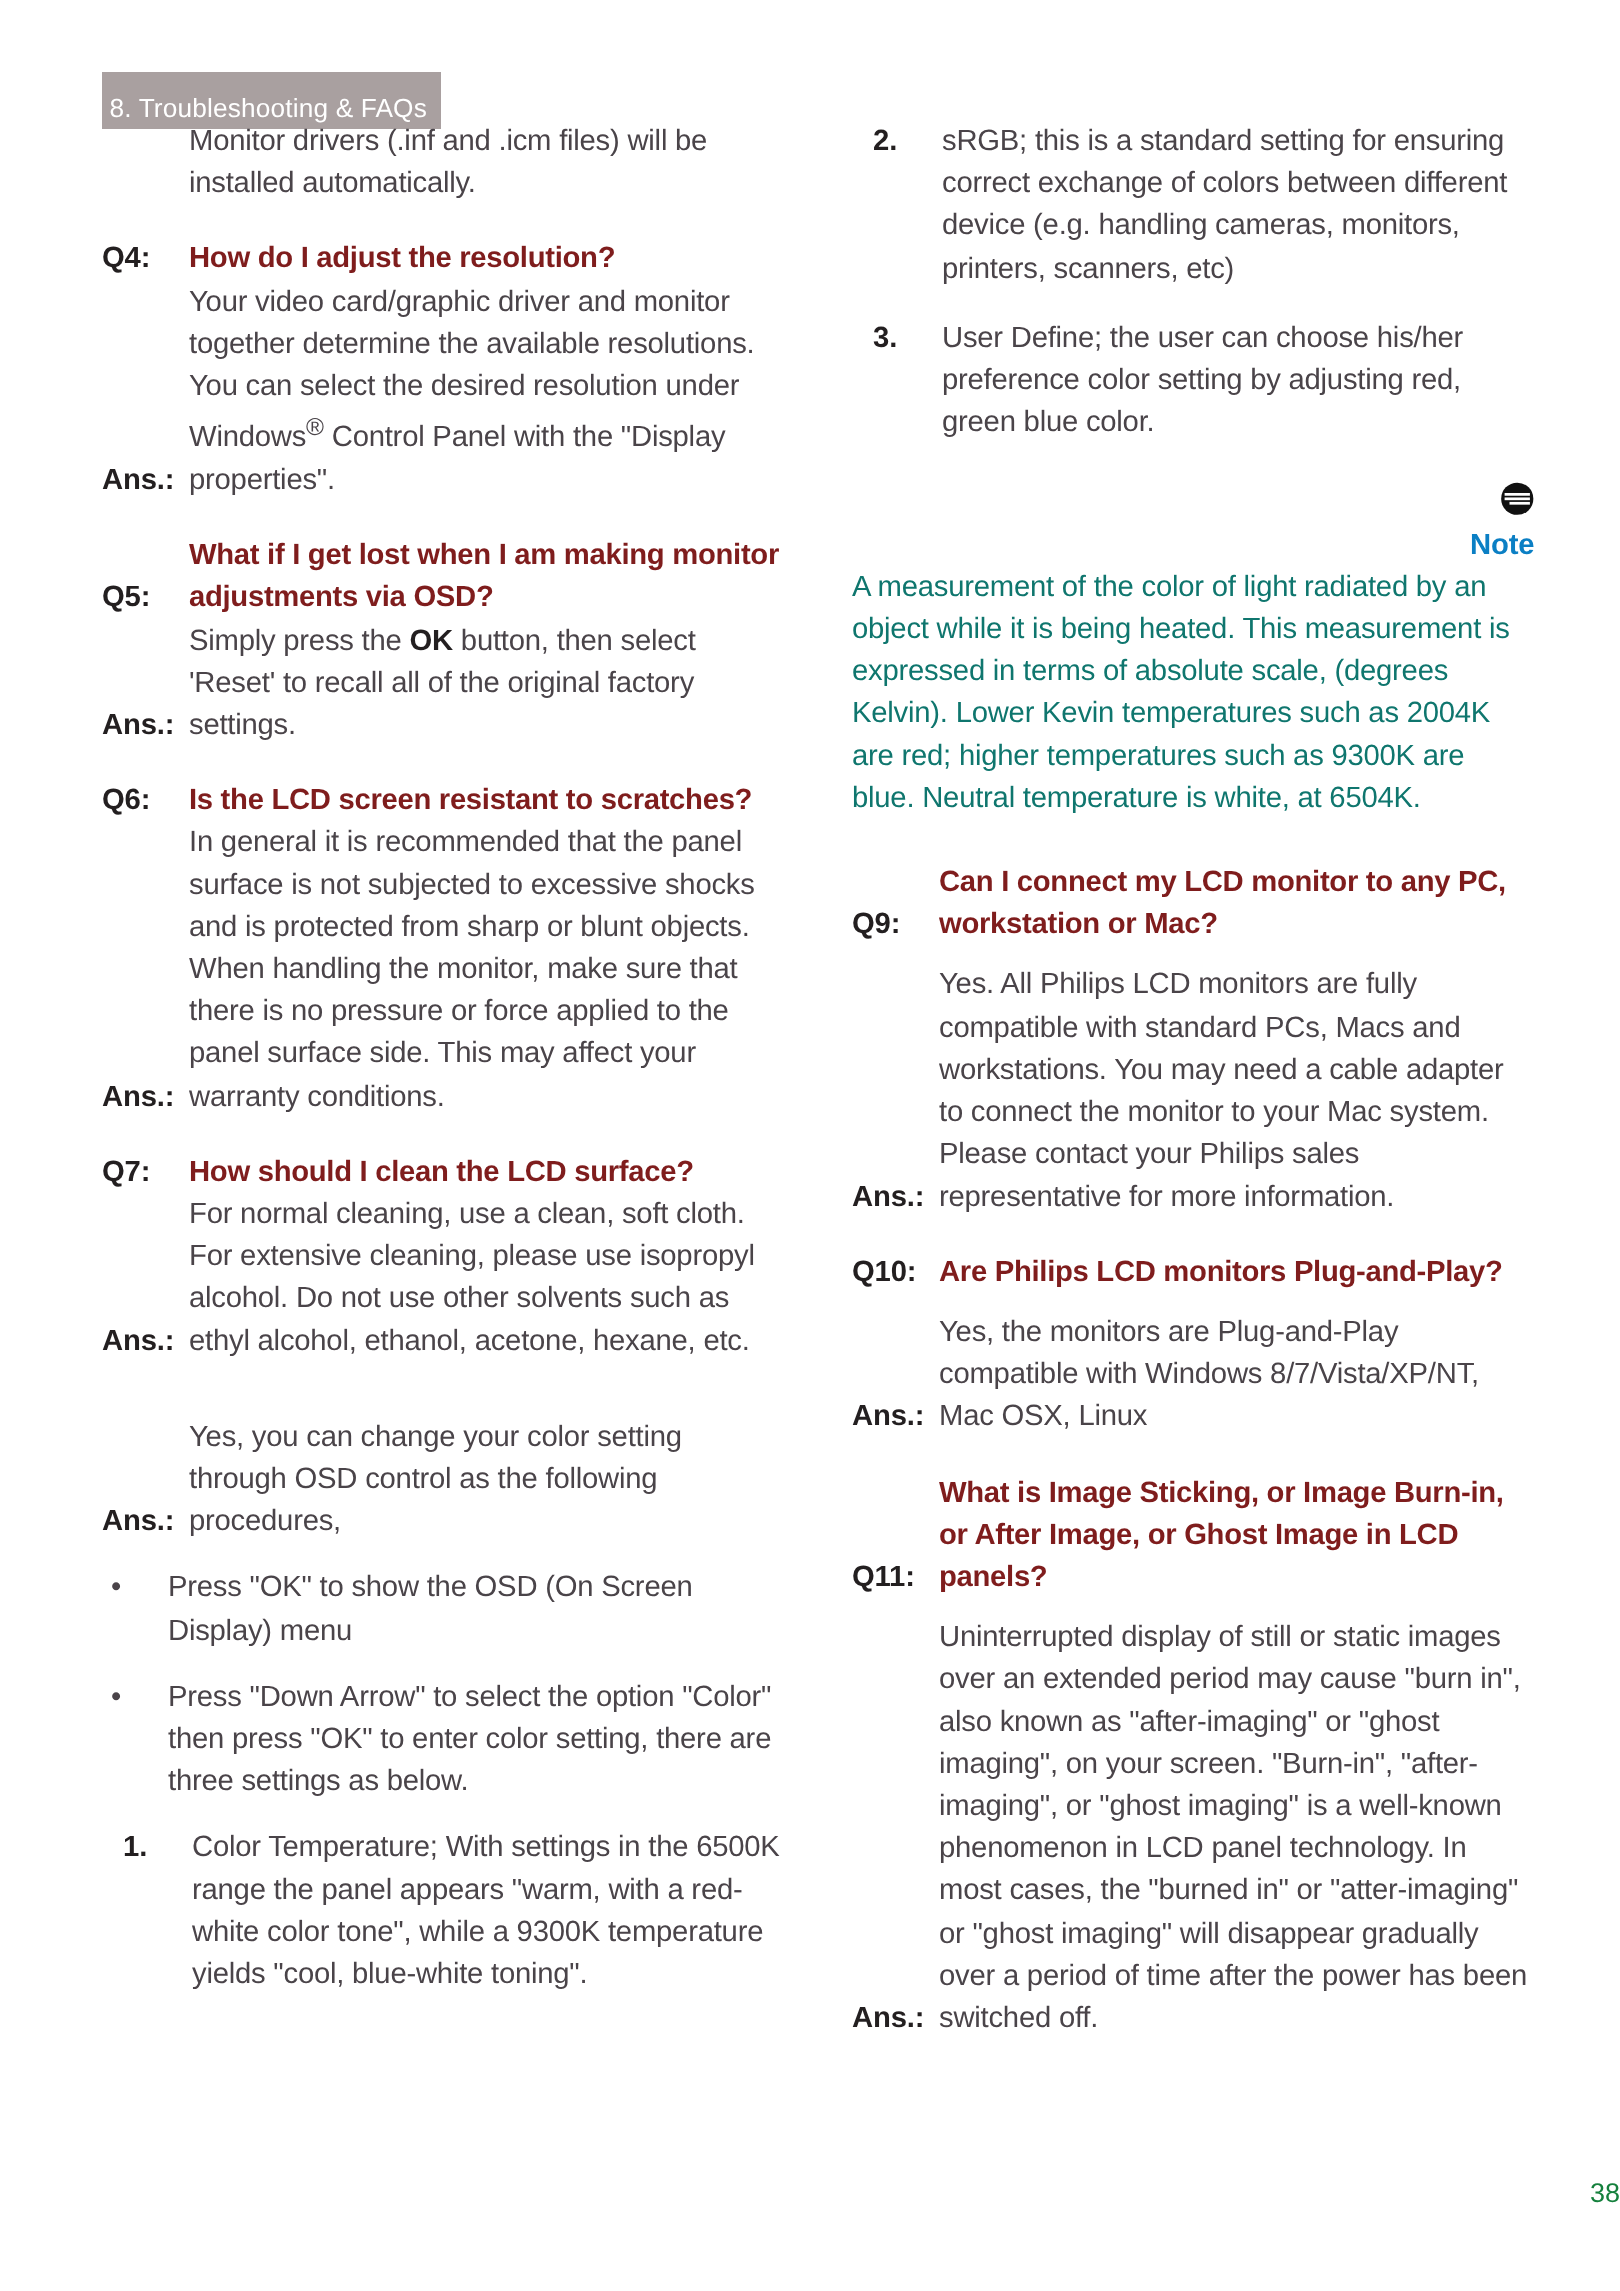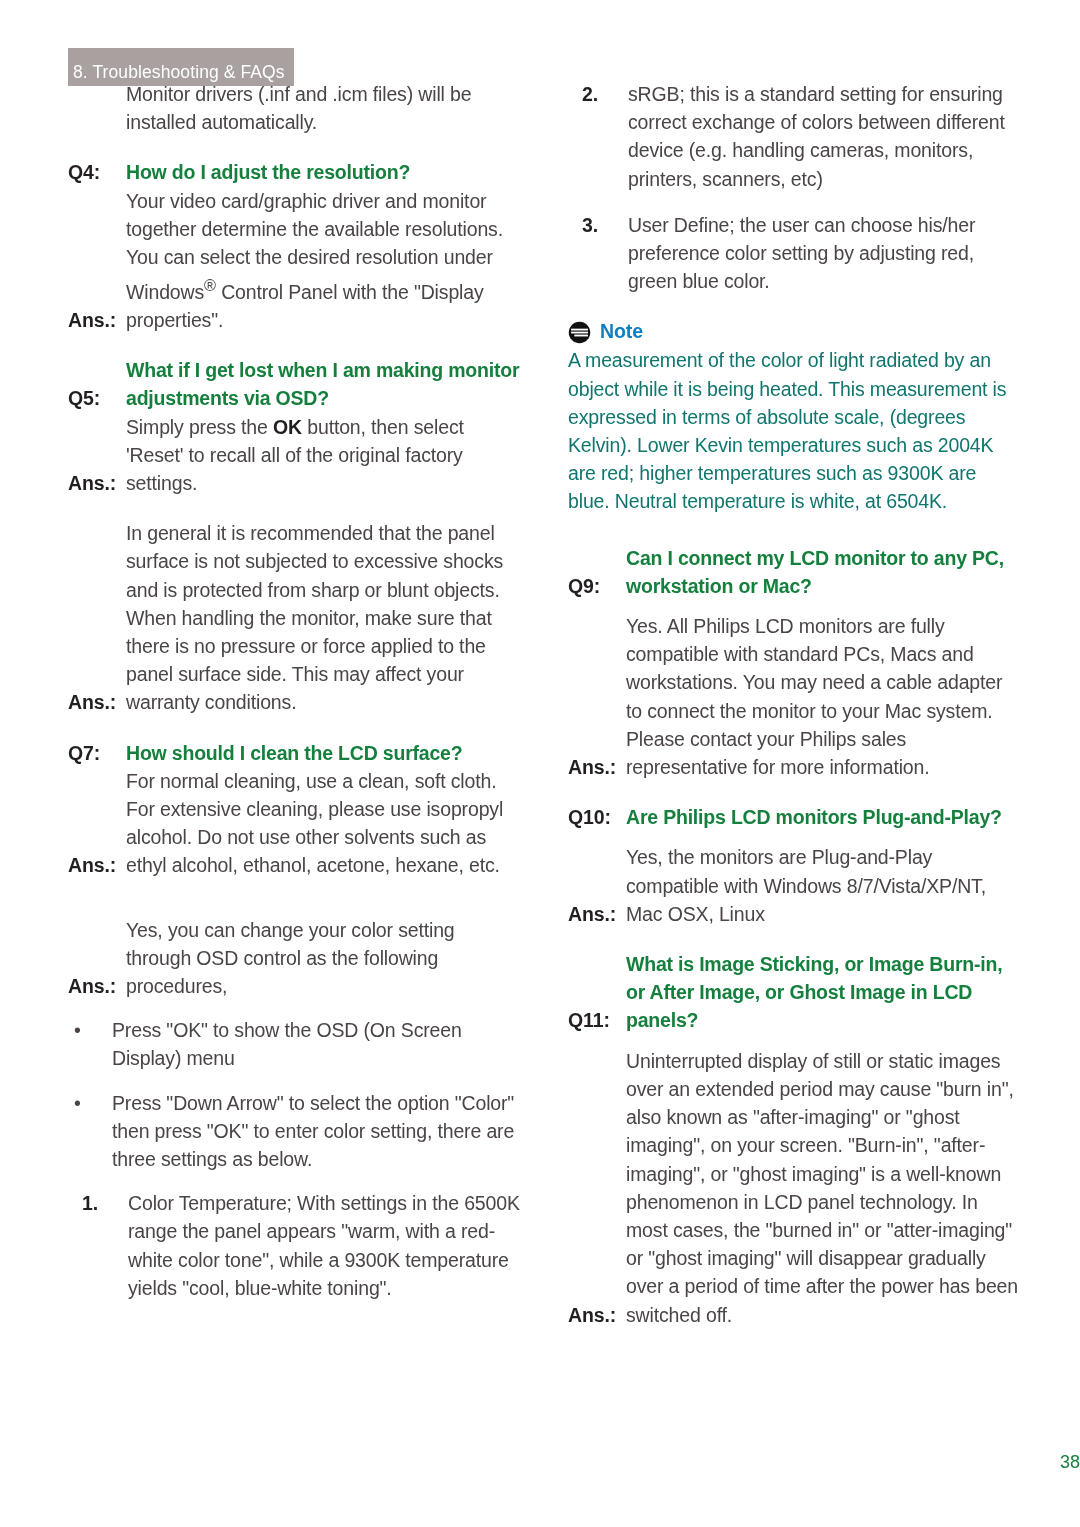--- a/index.html
+++ b/index.html
@@ -60,21 +60,21 @@
   .qa-label.wide { flex: 0 0 58px; }
   .qa-text {
     flex: 1 1 auto;
     font-size: 19.5px;
     line-height: 28.2px;
     color: #4a4449;
     letter-spacing: -0.15px;
   }
   .qa-text.q {
     font-weight: bold;
-    color: #15803d;
+    color: #7f1d1d;
     letter-spacing: -0.2px;
   }
   .qa-text b { font-weight: bold; color: #231f20; }
 
   .plain-para {
     margin-left: 58px;
     font-size: 19.5px;
     line-height: 28.2px;
     color: #4a4449;
     letter-spacing: -0.15px;
@@ -109,23 +109,24 @@
     letter-spacing: -0.15px;
   }
   .bullet-list { margin-top: 16px; }
   .bullet-list .list-row + .list-row { margin-top: 16px; }
   .num-list { margin-top: 16px; }
 
   
   .note { margin-top: 26px; }
   .note-head {
     display: flex;
-    align-items: flex-start;
+    align-items: flex-end;
     gap: 9px;
     margin-bottom: 2px;
+    flex-direction: column;
   }
   .note-icon {
     width: 23px;
     height: 23px;
     flex: 0 0 23px;
     display: block;
   }
   .note-title {
     font-size: 19.5px;
     font-weight: bold;
@@ -184,20 +185,24 @@
       </div>
       <div class="qa-row">
         <div class="qa-label">Ans.:</div>
         <div class="qa-text"><span>Simply press the </span><b>OK</b><span> button, then select 'Reset' to recall all of the original factory settings.</span></div>
       </div>
     </div>
 
     <div class="gap-md"></div>
 
     <div>
+      <div class="qa-row">
+        <div class="qa-label">Q6:</div>
+        <div class="qa-text q">Is the LCD screen resistant to scratches?</div>
+      </div>
       <div class="qa-row">
         <div class="qa-label">Ans.:</div>
         <div class="qa-text">In general it is recommended that the panel surface is not subjected to excessive shocks and is protected from sharp or blunt objects. When handling the monitor, make sure that there is no pressure or force applied to the panel surface side. This may affect your warranty conditions.</div>
       </div>
     </div>
 
     <div class="gap-md"></div>
 
     <div>
       <div class="qa-row">

